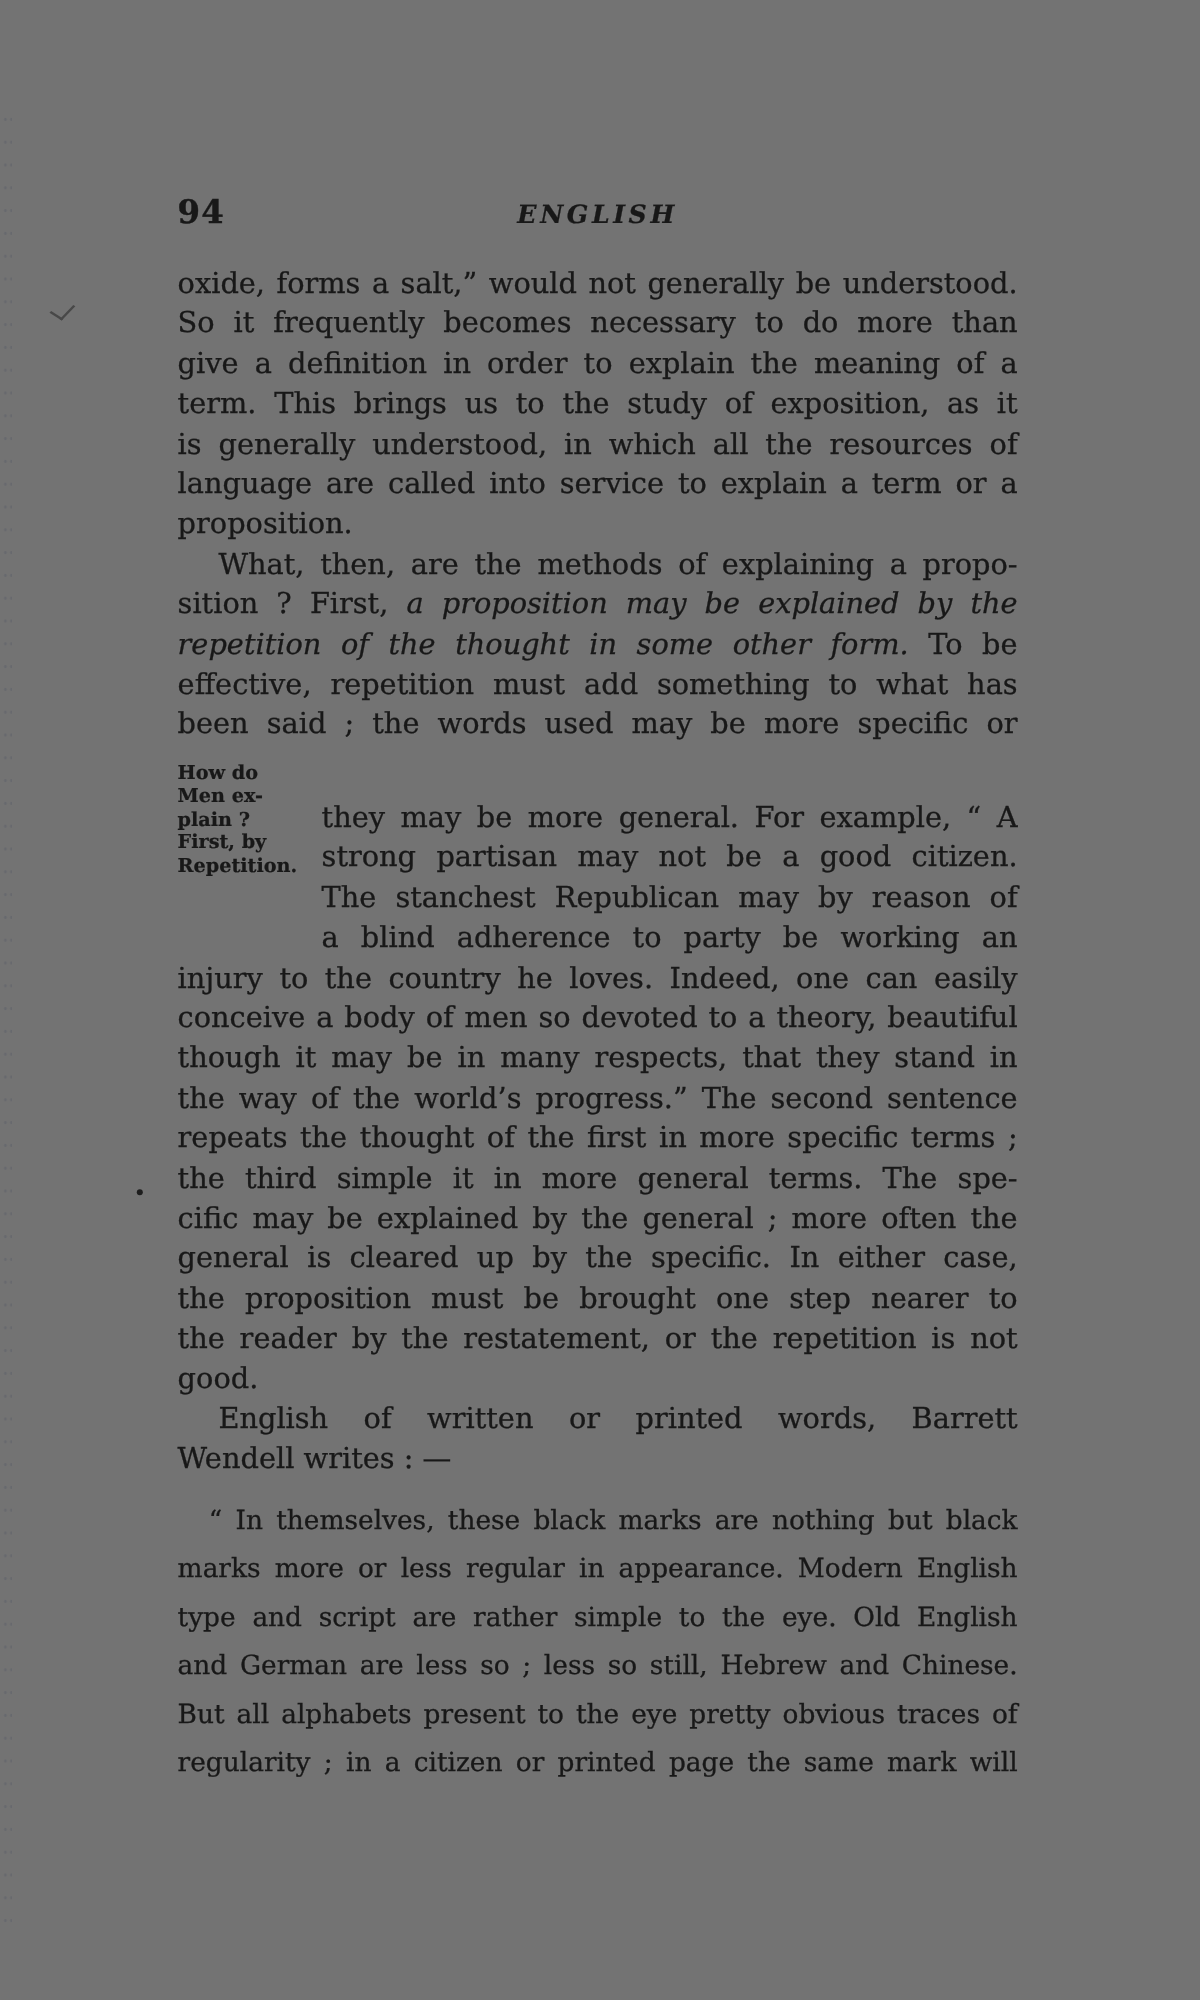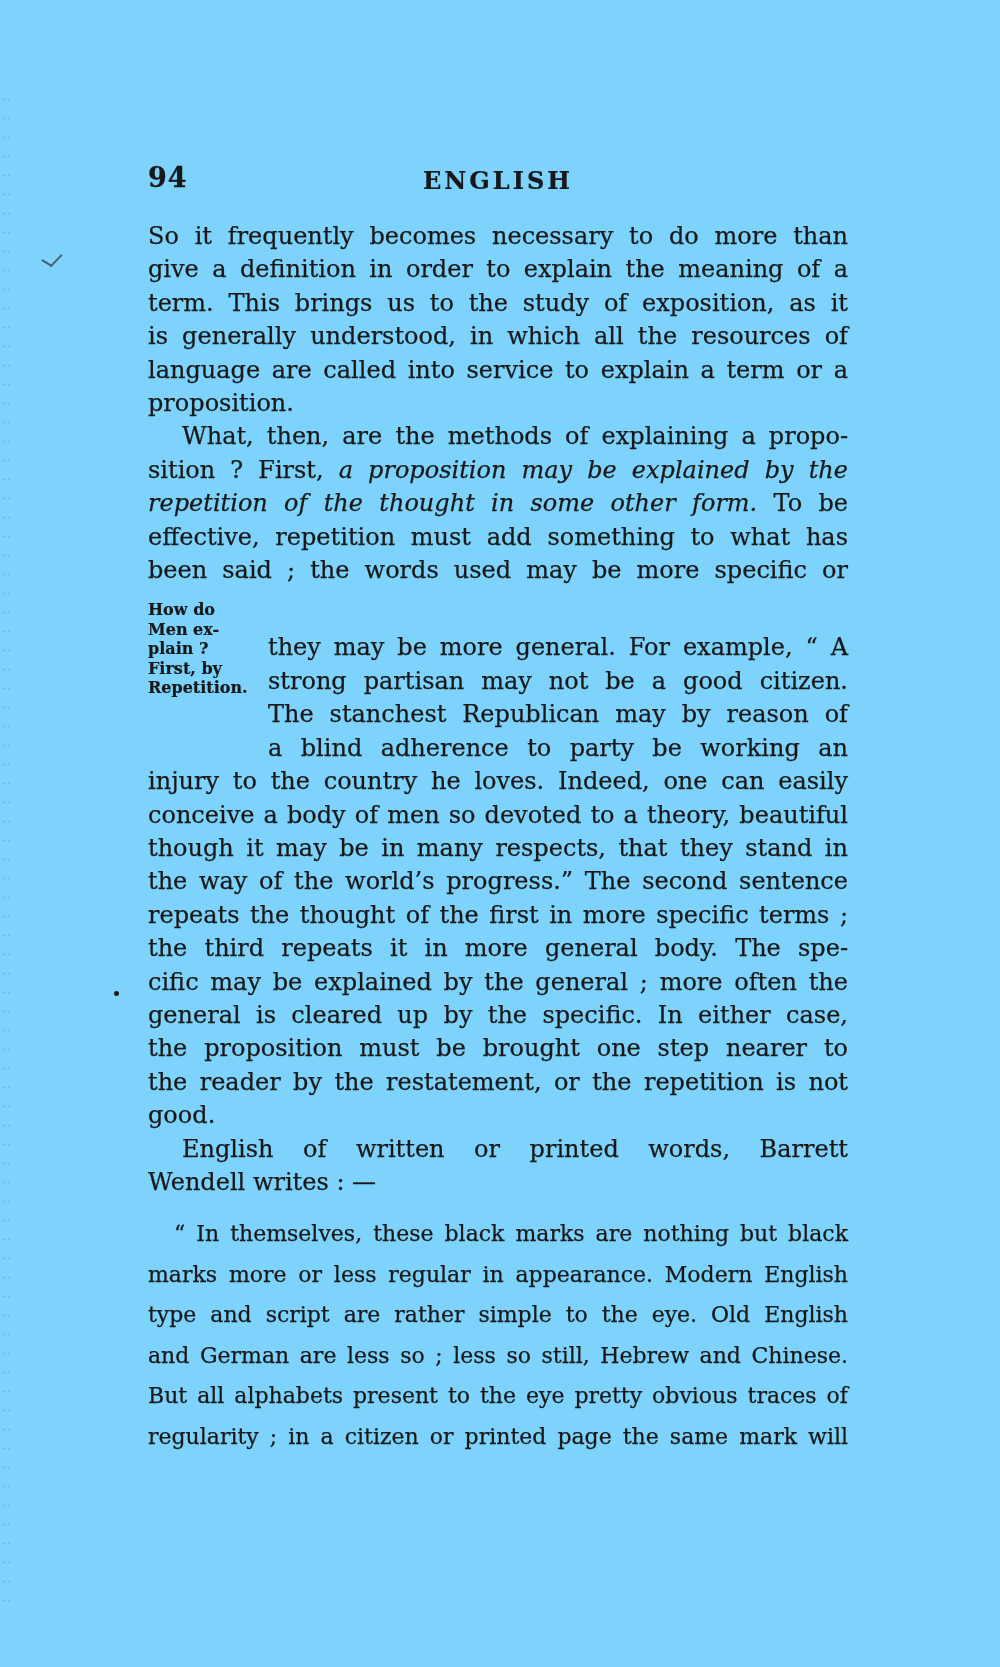--- a/index.html
+++ b/index.html
@@ -1,20 +1,20 @@
 <!DOCTYPE html>
 <html><head>
 <meta charset="utf-8">
 <style>
   html,body{margin:0;padding:0;background:#d9d9d6;}
   .page{
     position:relative;
     width:1000px;height:1667px;
     margin:0 auto;
-    background:#7dd3fc;
+    background:#737373;
     font-family:"DejaVu Serif","Liberation Serif",serif;
     color:#181818;
     overflow:hidden;
   }
   
   .edge-dots{
     position:absolute;left:2px;top:90px;bottom:50px;width:8px;
     background-image:radial-gradient(circle,rgba(40,50,80,0.28) 1px,transparent 1.4px);
     background-size:5px 19px;
     opacity:.55;
@@ -35,21 +35,21 @@
   .header{
     position:relative;height:34px;margin-bottom:24px;
   }
   .pagenum{
     position:absolute;left:0;top:0;
     font-size:27px;font-weight:bold;letter-spacing:1px;
     -webkit-text-stroke:0.3px;
   }
   .runhead{
     position:absolute;left:0;right:0;top:4px;text-align:center;
-    font-size:24px;letter-spacing:3px;font-weight:bold;
+    font-size:21px;letter-spacing:3px;font-weight:bold;font-style:italic;
     -webkit-text-stroke:0.2px;
   }
   .bodytext .tline{
     font-size:24px;line-height:33.4px;
     text-align:justify;text-align-last:justify;
     -webkit-text-stroke:0.25px;
   }
   .tline.nojust{text-align-last:left;}
   .tline.ind{padding-left:34px;}
   .it{font-style:italic;}
@@ -76,20 +76,21 @@
   <div class="column">
 
     <div class="header">
       <span class="pagenum">94</span>
       <span class="runhead">ENGLISH</span>
     </div>
 
     <div class="bodytext">
 
       <div>
+          <div class="tline"><span>oxide, forms a salt,” would not generally be understood.</span></div>
           <div class="tline"><span>So it frequently becomes necessary to do more than</span></div>
           <div class="tline"><span>give a definition in order to explain the meaning of a</span></div>
           <div class="tline"><span>term.  This brings us to the study of exposition, as it</span></div>
           <div class="tline"><span>is generally understood, in which all the resources of</span></div>
           <div class="tline"><span>language are called into service to explain a term or a</span></div>
           <div class="tline nojust"><span>proposition.</span></div>
         </div>
 
       <div>
           <div class="tline ind"><span>What, then, are the methods of explaining a propo-</span></div>
@@ -114,21 +115,21 @@
             <div class="tline"><span>a blind adherence to party be working an</span></div>
           </div>
       </div>
 
       <div>
           <div class="tline"><span>injury to the country he loves.  Indeed, one can easily</span></div>
           <div class="tline"><span>conceive a body of men so devoted to a theory, beautiful</span></div>
           <div class="tline"><span>though it may be in many respects, that they stand in</span></div>
           <div class="tline"><span>the way of the world’s progress.”  The second sentence</span></div>
           <div class="tline"><span>repeats the thought of the first in more specific terms ;</span></div>
-          <div class="tline"><span>the third repeats it in more general body.  The spe-</span></div>
+          <div class="tline"><span>the third simple it in more general terms.  The spe-</span></div>
           <div class="tline"><span>cific may be explained by the general ; more often the</span></div>
           <div class="tline"><span>general is cleared up by the specific.  In either case,</span></div>
           <div class="tline"><span>the proposition must be brought one step nearer to</span></div>
           <div class="tline"><span>the reader by the restatement, or the repetition is not</span></div>
           <div class="tline nojust"><span>good.</span></div>
         </div>
 
       <div>
           <div class="tline ind"><span>English  of  written  or  printed  words,  Barrett</span></div>
           <div class="tline nojust"><span>Wendell writes : —</span></div>

